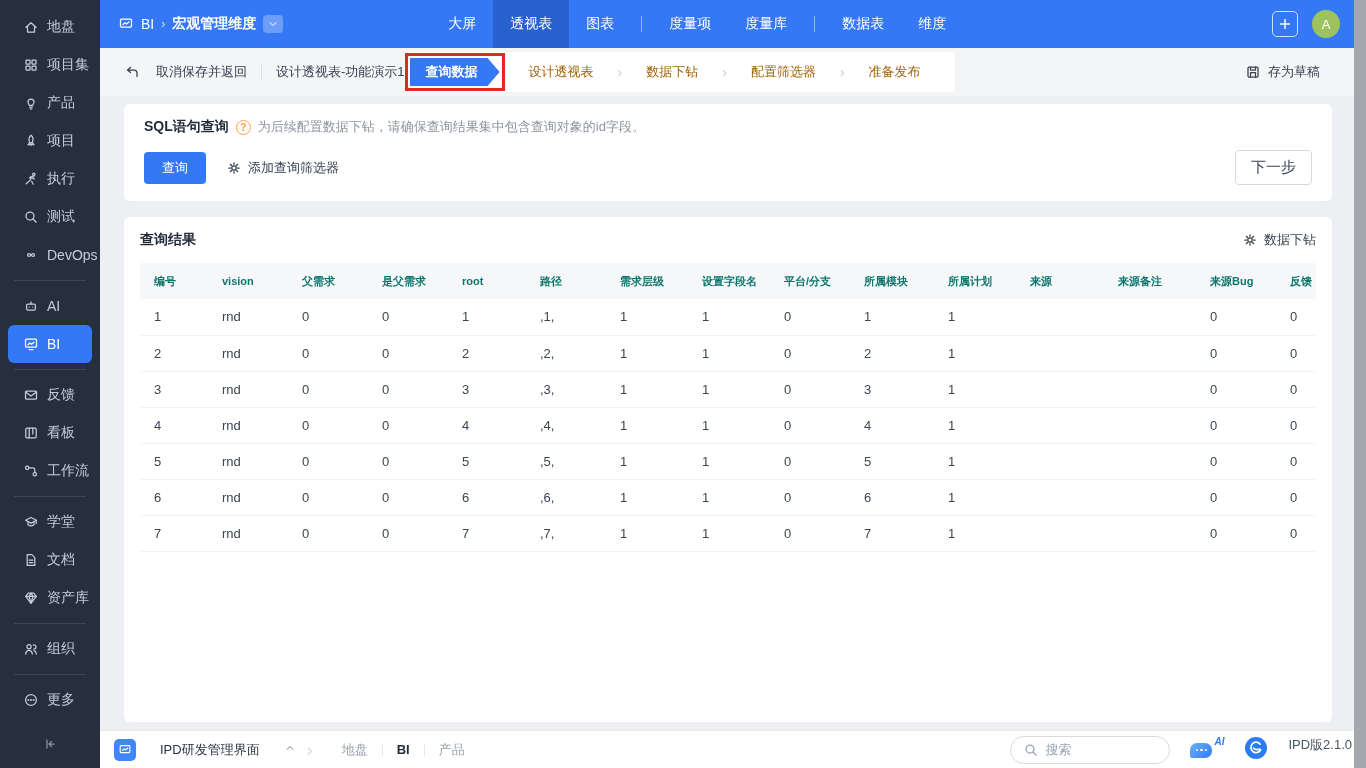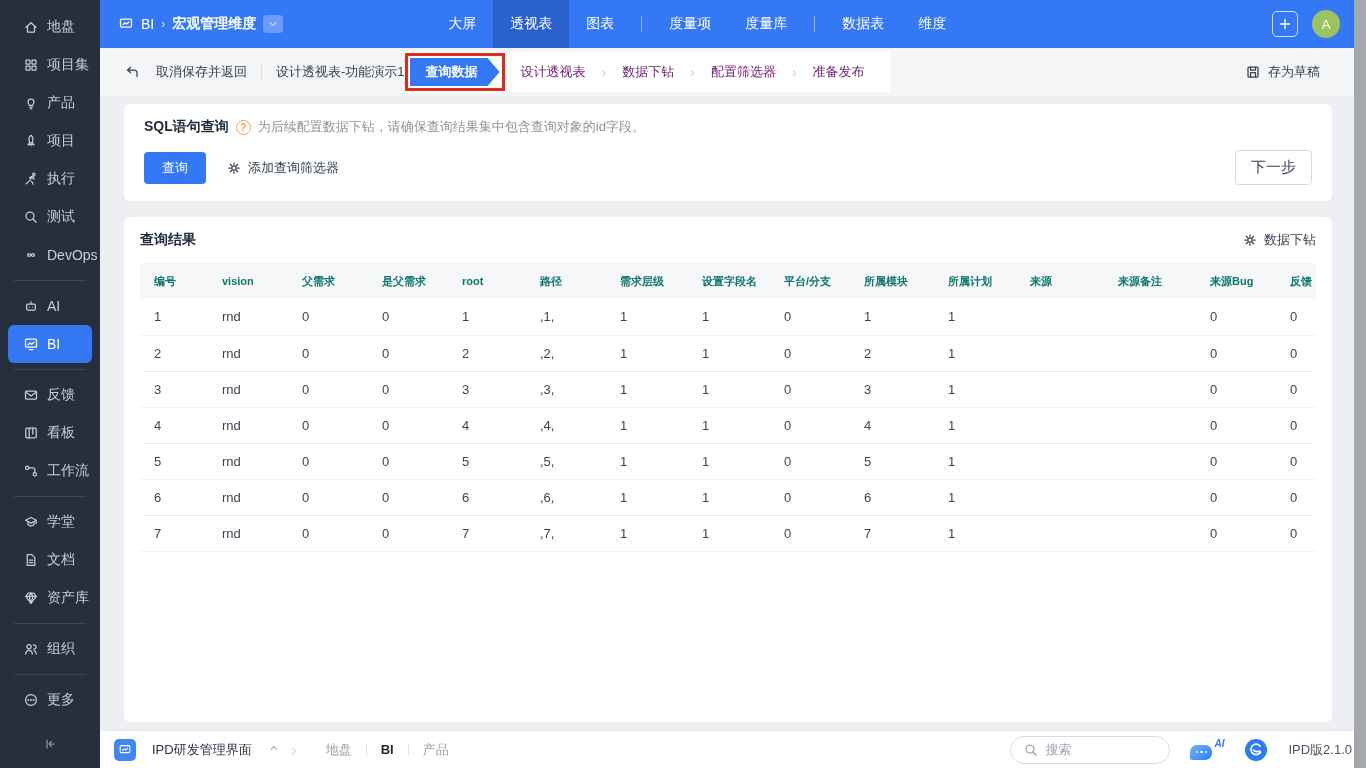--- a/index.html
+++ b/index.html
@@ -34,21 +34,21 @@
   .plus-btn { width:26px; height:26px; border:1px solid rgba(255,255,255,.75); border-radius:5px; display:flex; align-items:center; justify-content:center; cursor:pointer; }
   .avatar { width:28px; height:28px; border-radius:50%; background:#9dc360; color:#fff; font-size:13px; display:flex; align-items:center; justify-content:center; cursor:pointer; }
 
   
   .toolbar { height:48px; flex:0 0 48px; background:#f4f5f7; display:flex; align-items:center; padding:0 46px 0 24px; }
   .back-link { display:flex; align-items:center; gap:16px; cursor:pointer; color:#374151; }
   .tb-div { width:1px; height:14px; background:#d8dce2; margin:0 14px; }
   .steps-strip { background:#fff; height:40px; display:flex; align-items:center; padding:0 10px 0 0; }
   .annotation { border:3px solid #e02a1d; padding:2px; display:flex; }
   .step-active { background:#3478f6; color:#fff; font-weight:bold; height:28px; display:flex; align-items:center; padding:0 22px 0 16px; clip-path:polygon(0 0,calc(100% - 12px) 0,100% 50%,calc(100% - 12px) 100%,0 100%); }
-  .step { padding:0 16px; color:#701a75; cursor:pointer; white-space:nowrap; }
+  .step { padding:0 24px; color:#a16207; cursor:pointer; white-space:nowrap; }
   .step-sep { color:#c4cad3; font-size:14px; }
   .draft-btn { margin-left:auto; display:flex; align-items:center; gap:7px; cursor:pointer; color:#374151; }
 
   
   .content { flex:1; background:#edeff2; padding:8px 34px 8px 16px; display:flex; flex-direction:column; min-height:0;margin-left:8px; }
   .card { background:#fff; border-radius:6px; padding:14px 20px 16px; }
   .card.results { flex:1; margin-top:16px; padding:14px 16px; min-height:0; overflow:hidden; }
 
   .sql-head { display:flex; align-items:center; gap:7px; }
   .sql-title { font-weight:bold; font-size:14px; color:#1f2937; }
@@ -63,30 +63,30 @@
   .res-head { display:flex; align-items:center; }
   .res-title { font-weight:bold; font-size:14px; color:#1f2937; }
   .set-fields { margin-left:auto; display:flex; align-items:center; gap:6px; cursor:pointer; color:#374151; }
   table.res { width:100%; border-collapse:collapse; margin-top:14px; table-layout:fixed; }
   table.res th { background:#f6f7f9; height:36px; text-align:left; padding:0 10px; font-size:11px; color:#0f766e; font-weight:bold; white-space:nowrap; }
   table.res td { height:36px; padding:0 10px; border-bottom:1px solid #f0f2f4; color:#3c4553; white-space:nowrap; }
   table.res th:first-child, table.res td:first-child { padding-left:14px; }
 
   
   .bottombar { height:38px; flex:0 0 38px; background:#fff; border-top:1px solid #e7e9ed; display:flex; align-items:center; padding:0 14px; }
-  .app-switch { display:flex; align-items:center; gap:16px; cursor:pointer; color:#2b3445; }
+  .app-switch { display:flex; align-items:center; gap:24px; cursor:pointer; color:#2b3445; }
   .app-ic { width:22px; height:22px; border-radius:5px; background:#3f86f6; color:#fff; display:flex; align-items:center; justify-content:center; }
   .app-ic svg { width:14px; height:14px; }
   .chev-up svg { width:12px; height:12px; color:#6b7380; }
   .bb-chev { color:#dfe2e7; font-size:20px; margin:0 14px 0 10px; font-family:"DejaVu Sans",sans-serif; }
   .bb-nav { display:flex; align-items:center; }
   .bb-nav .nav-it { color:#9aa1ab; padding:0 14px; cursor:pointer; }
   .bb-nav .nav-it.active { color:#1f2937; font-weight:bold; }
   .bb-nav .nd { width:1px; height:12px; background:#e2e5ea; }
-  .bb-right { margin-left:auto; display:flex; align-items:center; gap:20px; }
+  .bb-right { margin-left:auto; display:flex; gap:20px; }
   .search-pill { width:160px; height:28px; border:1px solid #d8dce2; border-radius:14px; display:flex; align-items:center; gap:6px; padding:0 12px; color:#98a2b3; }
   .search-pill input { border:none; outline:none; width:100px; font-size:13px; color:#4b5563; background:transparent; }
   .search-pill input::placeholder { color:#98a2b3; }
   .ai-chat { position:relative; width:34px; height:24px; cursor:pointer; }
   .ai-bubble { position:absolute; left:0; bottom:2px; width:22px; height:15px; border-radius:7px 7px 7px 2px; background:linear-gradient(135deg,#6cb1fa,#2f7cf6); display:flex; align-items:center; justify-content:center; gap:2px; }
   .ai-bubble i { width:2.5px; height:2.5px; border-radius:50%; background:#fff; }
   .ai-sup { position:absolute; right:0; top:0; font-size:10px; font-weight:bold; color:#2f7cf6; font-style:italic; }
   .ver { color:#4b5563; }
   .logo svg { width:24px; height:24px; display:block; }
 

